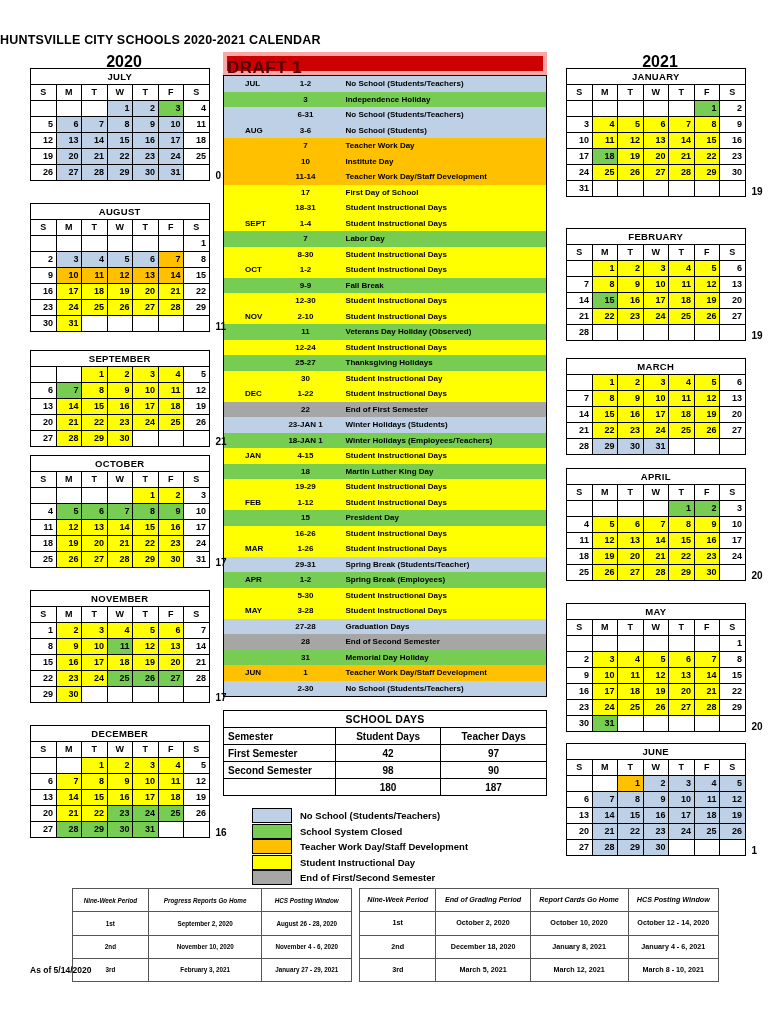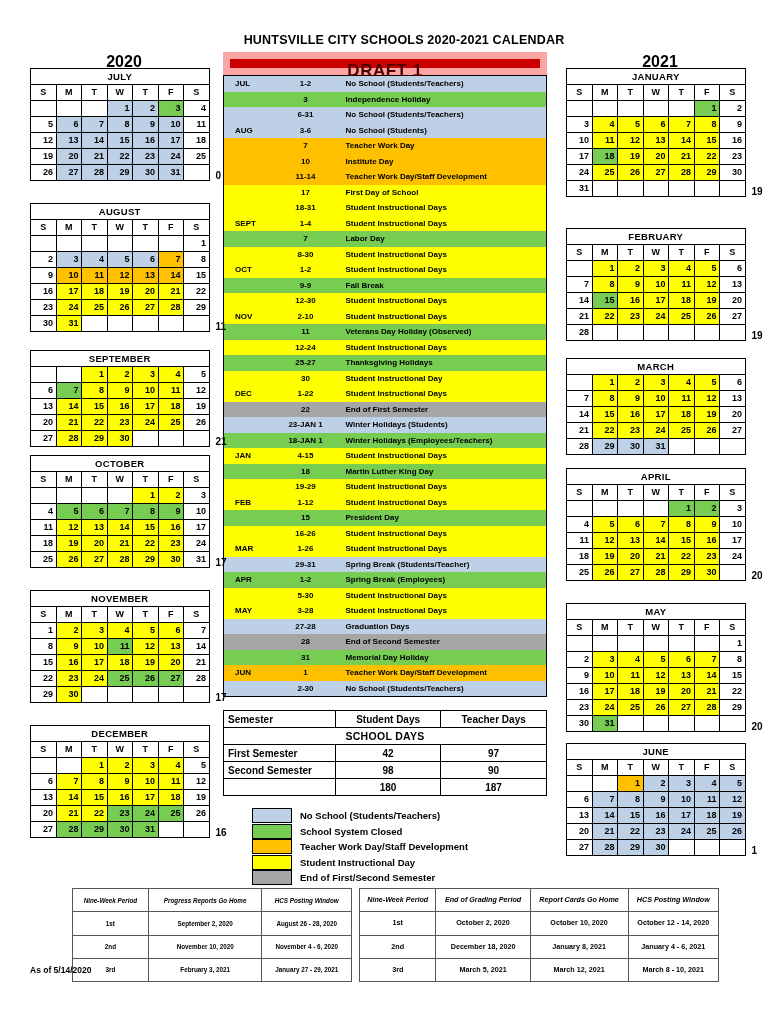--- a/index.html
+++ b/index.html
@@ -6,21 +6,21 @@
   html, body { margin:0; padding:0; }
   body {
     width:768px; height:1024px; background:#ffffff;
     font-family:"Liberation Sans", sans-serif;
     color:#000; position:relative; overflow:hidden;
   }
 
   
   #main-title {
     position:absolute; left:0; top:33px; width:768px;
-    text-align:center; font-size:12.5px; font-weight:bold; letter-spacing:.2px;padding-left:40px;
+    font-size:12.5px; font-weight:bold; letter-spacing:.2px;
   }
 
   
   .year-label { text-align:center; font-size:16px; font-weight:bold; }
   #year-2020 { position:absolute; left:30px; top:53px; width:188px; }
   #year-2021 { position:absolute; left:566px; top:53px; width:188px; }
 
   
   .month-block { position:absolute; display:flex; align-items:flex-end; }
   .mini-cal { border:1.3px solid #000; border-collapse:collapse; background:#fff; }
@@ -43,30 +43,30 @@
   .c-gray   { background:#a6a6a6; }
   .c-white  { background:#ffffff; }
   .month-count {
     font-size:10px; font-weight:bold; margin-left:6px; padding-top:30px;
     min-width:16px;
   }
 
   
   #center-col { position:absolute; left:223px; top:52px; width:324px; }
   #draft-banner {
-    background:#cc0000; color:#4d0000; text-align:center;
+    background:#cc0000; color:#4d0000; text-align:left;
     font-size:17px; font-weight:bold; letter-spacing:.5px;
-    height:23px; line-height:23px; border:7px solid #fca5a5;
+    height:23px; line-height:23px; border:4px solid #fca5a5;
   }
   #event-table { border-collapse:collapse; width:324px; border:1px solid #000; }
   #event-table td {
     border:0; font-size:8px; font-weight:bold; height:15.5px;
     padding:0 2px; line-height:15.5px; white-space:nowrap;
   }
-  #event-table td.ev-month { width:48px; text-align:left; padding-left:11px;margin-top:28px; }
+  #event-table td.ev-month { width:48px; text-align:left; padding-left:21px;margin-top:28px; }
   #event-table td.ev-dates { width:68px; text-align:center; }
   #event-table td.ev-desc  { text-align:left; padding-left:6px; }
 
   
   #school-days-wrap { position:absolute; left:223px; top:710px; width:324px; }
   #school-days { border-collapse:collapse; width:324px; border:1.4px solid #000; }
   #school-days td, #school-days th {
     border:1.2px solid #000; font-size:10px; font-weight:bold;
     height:17px; text-align:center; padding:0 3px;
   }
@@ -315,27 +315,27 @@
           <td class="ev-dates">2-30</td>
           <td class="ev-desc">No School (Students/Teachers)</td>
         </tr>
       </tbody>
   </table>
 </div>
 
 <div id="school-days-wrap">
   <table id="school-days">
     <tbody>
+      <tr>
+          <td class="sd-title" colspan="3">SCHOOL DAYS</td>
+        </tr>
       <tr id="sd-header-row">
           <td class="sd-semname">Semester</td>
           <td>Student Days</td>
           <td>Teacher Days</td>
-        </tr>
-      <tr>
-          <td class="sd-title" colspan="3">SCHOOL DAYS</td>
         </tr>
     <tr>
           <td class="sd-semname">First Semester</td>
           <td>42</td>
           <td>97</td>
         </tr>
         <tr>
           <td class="sd-semname">Second Semester</td>
           <td>98</td>
           <td>90</td>

